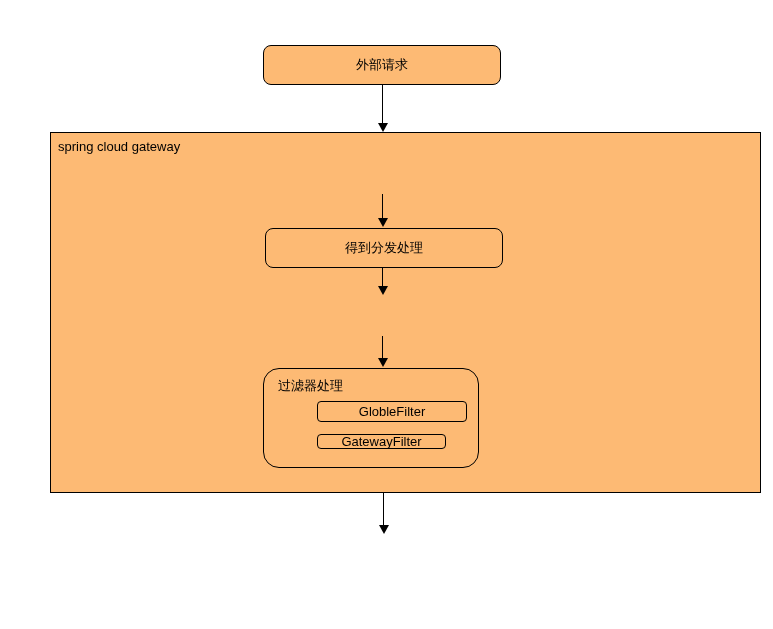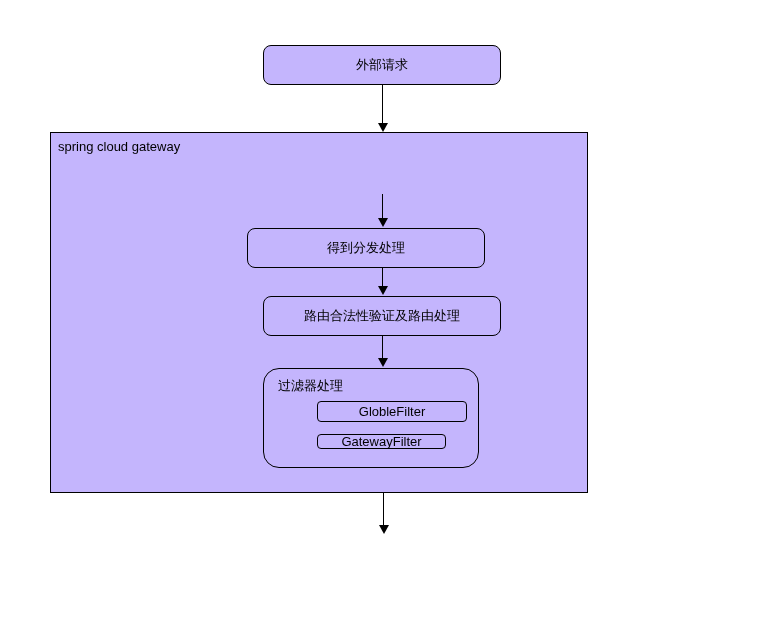--- a/index.html
+++ b/index.html
@@ -10,21 +10,21 @@
     position: relative;
     font-family: "Liberation Sans", "DejaVu Sans", sans-serif;
     color: #000000;
     overflow: hidden;
   }
   .canvas { position: absolute; inset: 0; }
 
   .node {
     position: absolute;
     border: 1px solid #000000;
-    background: #c4b5fd;
+    background: #fdba74;
     display: flex;
     align-items: center;
     justify-content: center;
     font-size: 13px;
     text-align: center;
     line-height: 1.2;
   }
   .rounded { border-radius: 8px; }
   .pill    { border-radius: 16px; }
   .slight  { border-radius: 4px; }
@@ -57,42 +57,39 @@
 
   <div class="node rounded" style="left:263px; top:45px; width:238px; height:40px;">
     <span>外部请求</span>
   </div>
 
   <div class="varrow" style="left:377px; top:85px; height:47px;">
     <div class="shaft"></div>
     <div class="head"></div>
   </div>
 
-  <div class="node" style="left:50px; top:132px; width:538px; height:361px; align-items:flex-start; justify-content:flex-start;">
+  <div class="node" style="left:50px; top:132px; width:711px; height:361px; align-items:flex-start; justify-content:flex-start;">
     <span class="group-label" style="left:7px; top:6px;">spring cloud gateway</span>
   </div>
 
 
   <div class="varrow" style="left:377px; top:194px; height:33px;">
     <div class="shaft"></div>
     <div class="head"></div>
   </div>
 
-  <div class="node rounded" style="left:247px; top:228px; width:238px; height:40px;">
+  <div class="node rounded" style="left:265px; top:228px; width:238px; height:40px;">
     <span>得到分发处理</span>
   </div>
 
   <div class="varrow" style="left:377px; top:268px; height:27px;">
     <div class="shaft"></div>
     <div class="head"></div>
   </div>
 
-  <div class="node rounded" style="left:263px; top:296px; width:238px; height:40px;">
-    <span>路由合法性验证及路由处理</span>
-  </div>
 
   <div class="varrow" style="left:377px; top:336px; height:31px;">
     <div class="shaft"></div>
     <div class="head"></div>
   </div>
 
   <div class="node pill" style="left:263px; top:368px; width:216px; height:100px; align-items:flex-start; justify-content:flex-start;">
     <span class="group-label" style="left:14px; top:9px;">过滤器处理</span>
   </div>
 

